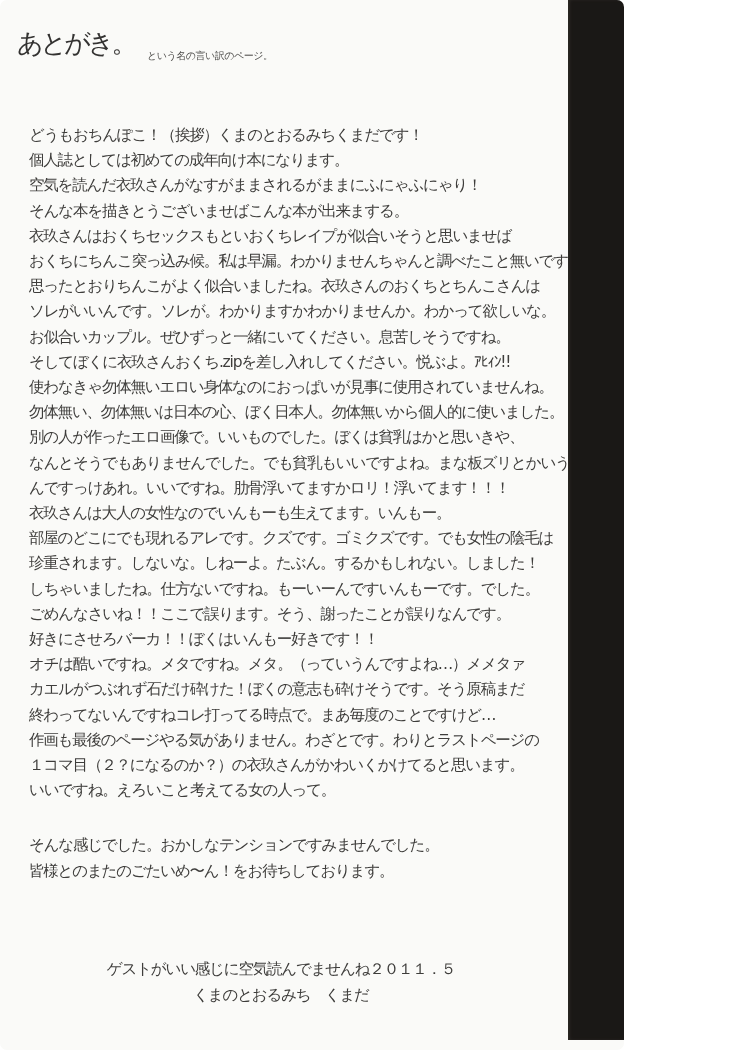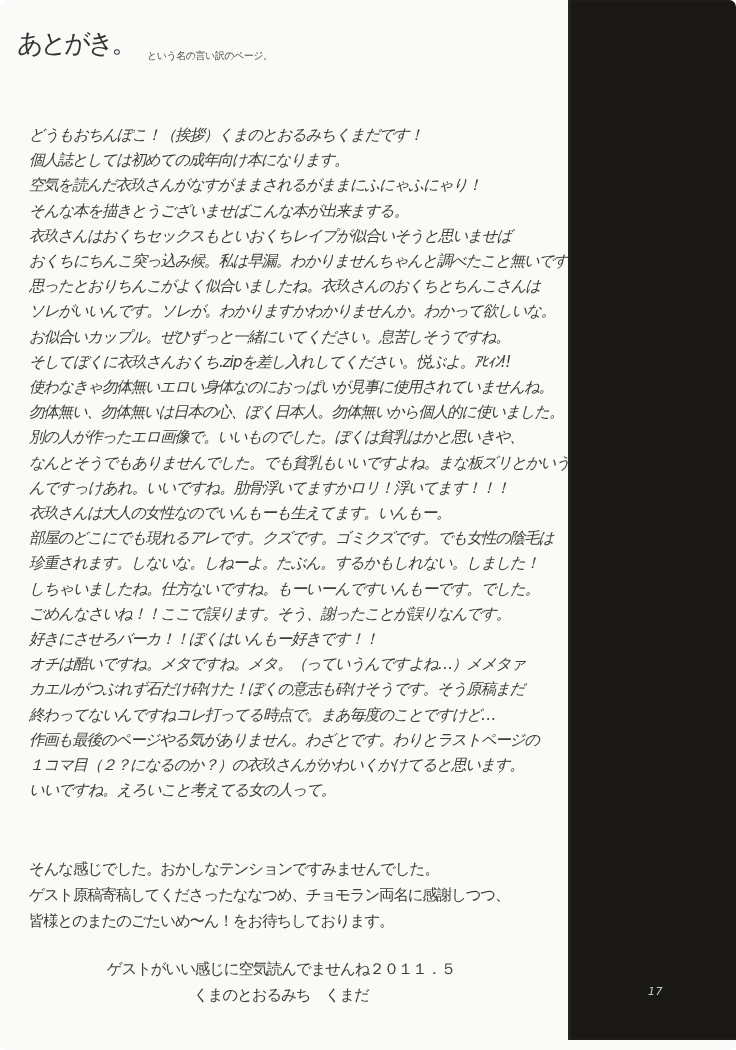--- a/index.html
+++ b/index.html
@@ -2,21 +2,21 @@
 <html lang="ja"><head>
 <meta charset="utf-8">
 <style>
   html, body {
     margin: 0;
     padding: 0;
     background: #ffffff;
   }
   .page {
     position: relative;
-    width: 736px;
+    width: 624px;
     height: 1050px;
     background: #fafaf8;
     overflow: hidden;
     font-family: "DejaVu Sans", sans-serif;
     border-radius: 7px;
   }
   
   .gutter {
     position: absolute;
     left: 568px;
@@ -55,22 +55,22 @@
     white-space: nowrap;
   }
   .textblock {
     position: absolute;
     left: 29px;
     color: #3e3d3b;
     font-size: 15.5px;
     letter-spacing: -1.2px;
     white-space: nowrap;
   }
-  .para1 { top: 123px; line-height: 25.2px; font-style: italic; }
-  .para2 { top: 856px; line-height: 26px; }
+  .para1 { top: 123px; line-height: 25.2px; }
+  .para2 { top: 832px; line-height: 26px; }
   .signoff {
     top: 956px;
     width: 504px;          
     text-align: center;
     line-height: 26px;
   }
 </style>
 </head>
 <body>
 
@@ -105,21 +105,20 @@
       <div>オチは酷いですね。メタですね。メタ。（っていうんですよね…）メメタァ</div>
       <div>カエルがつぶれず石だけ砕けた！ぼくの意志も砕けそうです。そう原稿まだ</div>
       <div>終わってないんですねコレ打ってる時点で。まあ毎度のことですけど…</div>
       <div>作画も最後のページやる気がありません。わざとです。わりとラストページの</div>
       <div>１コマ目（２？になるのか？）の衣玖さんがかわいくかけてると思います。</div>
       <div>いいですね。えろいこと考えてる女の人って。</div>
     </div>
 
   <div class="textblock para2">
       <div>そんな感じでした。おかしなテンションですみませんでした。</div>
-      <div>ゲスト原稿寄稿してくださったななつめ、チョモラン両名に感謝しつつ、</div>
       <div>皆様とのまたのごたいめ〜ん！をお待ちしております。</div>
     </div>
 
   <div class="textblock signoff">
       <div>ゲストがいい感じに空気読んでませんね２０１１．５</div>
       <div>くまのとおるみち　くまだ</div>
     </div>
 
   <div class="gutter"></div>
 

